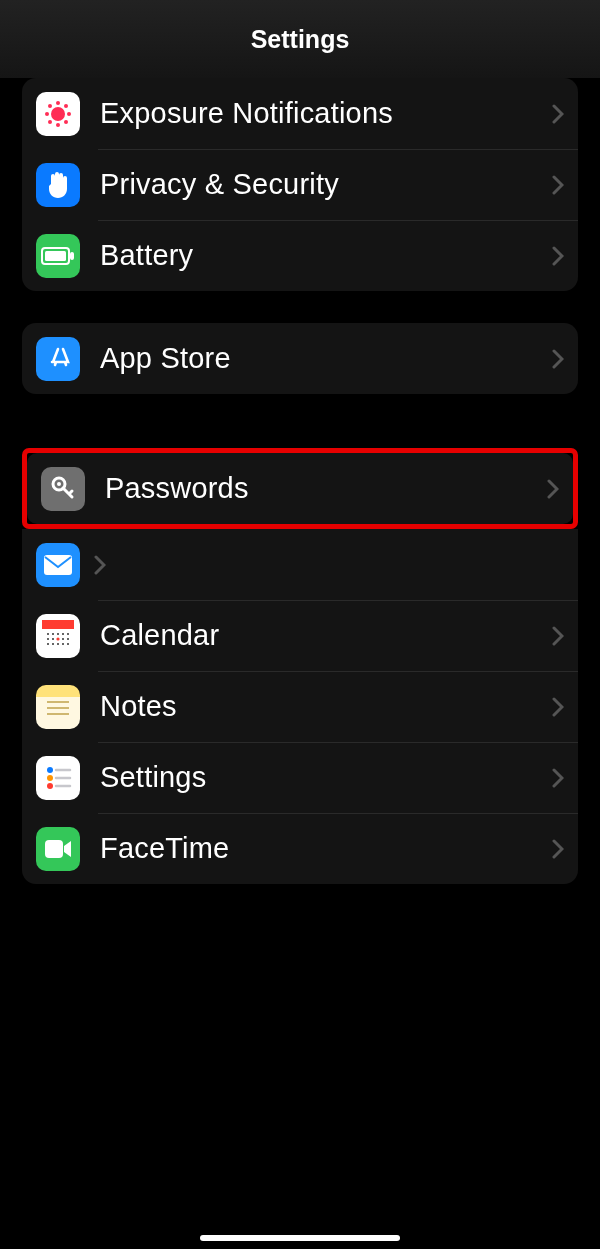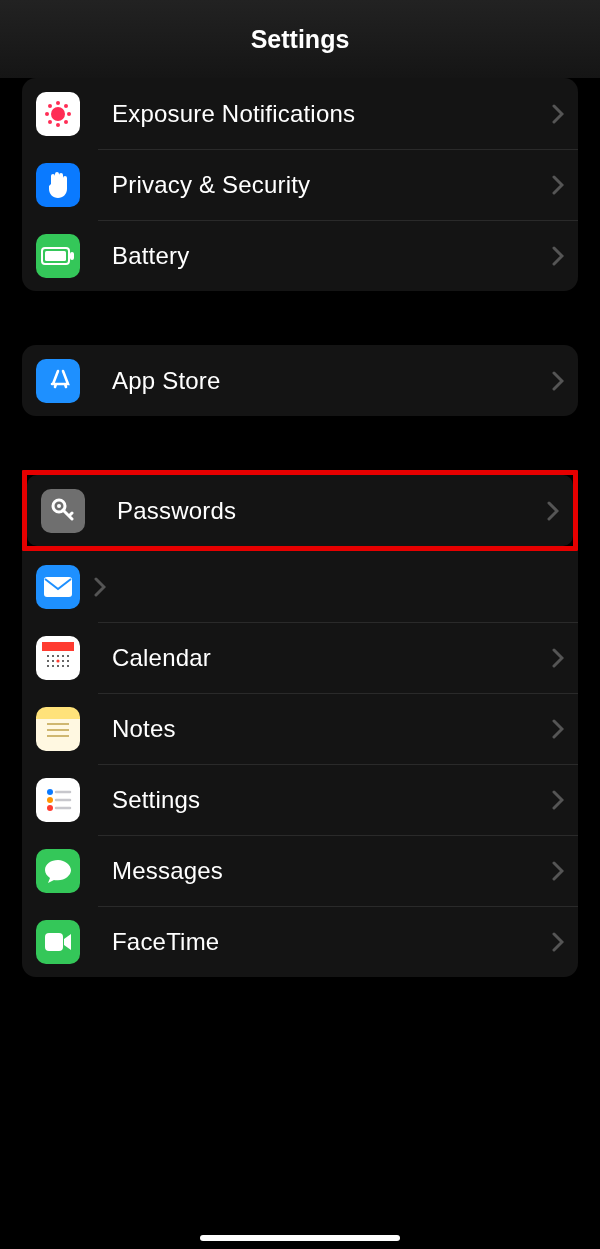--- a/index.html
+++ b/index.html
@@ -46,23 +46,23 @@
     content: "";
     position: absolute;
     left: 76px;
     right: 0;
     top: 0;
     height: 1px;
     background: #2a2a2a;
   }
   .row .label {
     flex: 1;
-    font-size: 24px;
+    font-size: 29px;
     color: #fff;
-    padding-left: 32px;
+    padding-left: 20px;
     letter-spacing: .2px;
   }
   .row .chev {
     width: 40px;
     display: flex;
     align-items: center;
     justify-content: center;
     color: #555;
   }
   .icon {
@@ -71,21 +71,21 @@
     border-radius: 10px;
     display: flex;
     align-items: center;
     justify-content: center;
     flex-shrink: 0;
   }
   .icon svg { display:block; }
 
   .highlight-box {
     border: 5px solid #e60000;
-    border-radius: 1px;
+    border-radius: 7px;
     margin-top: 54px;
   }
   .highlight-box .row { height: 71px; }
   .highlight-box .group { margin-top: 0; border-radius: 10px; background:#141414;}
   .group-after-highlight { margin-top: 0; border-top-left-radius:0; border-top-right-radius:0; }
 
   
   .ic-exposure { background:#fff; }
   .ic-battery  { background:#34c759; }
   .ic-privacy  { background:#0a7aff; }
@@ -173,21 +173,21 @@
       <div class="label">Battery</div>
       <div class="chev">
           <svg width="12" height="20" viewBox="0 0 12 20">
             <path d="M2 2l8 8-8 8" stroke="#555" stroke-width="3" fill="none" stroke-linecap="round"></path>
           </svg>
         </div>
     </div>
 
   </div>
 
-  <div class="group" style="margin-top:54px">
+  <div class="group" style="margin-top:32px">
 
     <div class="row">
       <div class="icon ic-appstore">
         <svg width="30" height="30" viewBox="0 0 30 30">
             <path d="M15 5l-5 13h3l-1 3m8-16l5 13h-3l1 3M9 18h12" stroke="#fff" stroke-width="2.6" stroke-linecap="round" fill="none"></path>
           </svg>
       </div>
       <div class="label">App Store</div>
       <div class="chev">
           <svg width="12" height="20" viewBox="0 0 12 20">
@@ -298,33 +298,20 @@
       <div class="label">Settings</div>
       <div class="chev">
           <svg width="12" height="20" viewBox="0 0 12 20">
             <path d="M2 2l8 8-8 8" stroke="#555" stroke-width="3" fill="none" stroke-linecap="round"></path>
           </svg>
         </div>
     </div>
 
 
 
-    <div class="row">
-      <div class="icon ic-messages">
-        <svg width="30" height="28" viewBox="0 0 30 28">
-            <path d="M15 3C8 3 2 7 2 13c0 3 2 6 5 8l-2 5 6-3c1 .2 3 .3 4 .3 7 0 13-5 13-10S22 3 15 3z" fill="#fff"></path>
-          </svg>
-      </div>
-      <div class="label">Messages</div>
-      <div class="chev">
-          <svg width="12" height="20" viewBox="0 0 12 20">
-            <path d="M2 2l8 8-8 8" stroke="#555" stroke-width="3" fill="none" stroke-linecap="round"></path>
-          </svg>
-        </div>
-    </div>
 
     <div class="row">
       <div class="icon ic-facetime">
         <svg width="30" height="22" viewBox="0 0 30 22">
             <rect x="2" y="2" width="18" height="18" rx="4" fill="#fff"></rect>
             <path d="M21 8l7-5v16l-7-5z" fill="#fff"></path>
           </svg>
       </div>
       <div class="label">FaceTime</div>
       <div class="chev">

